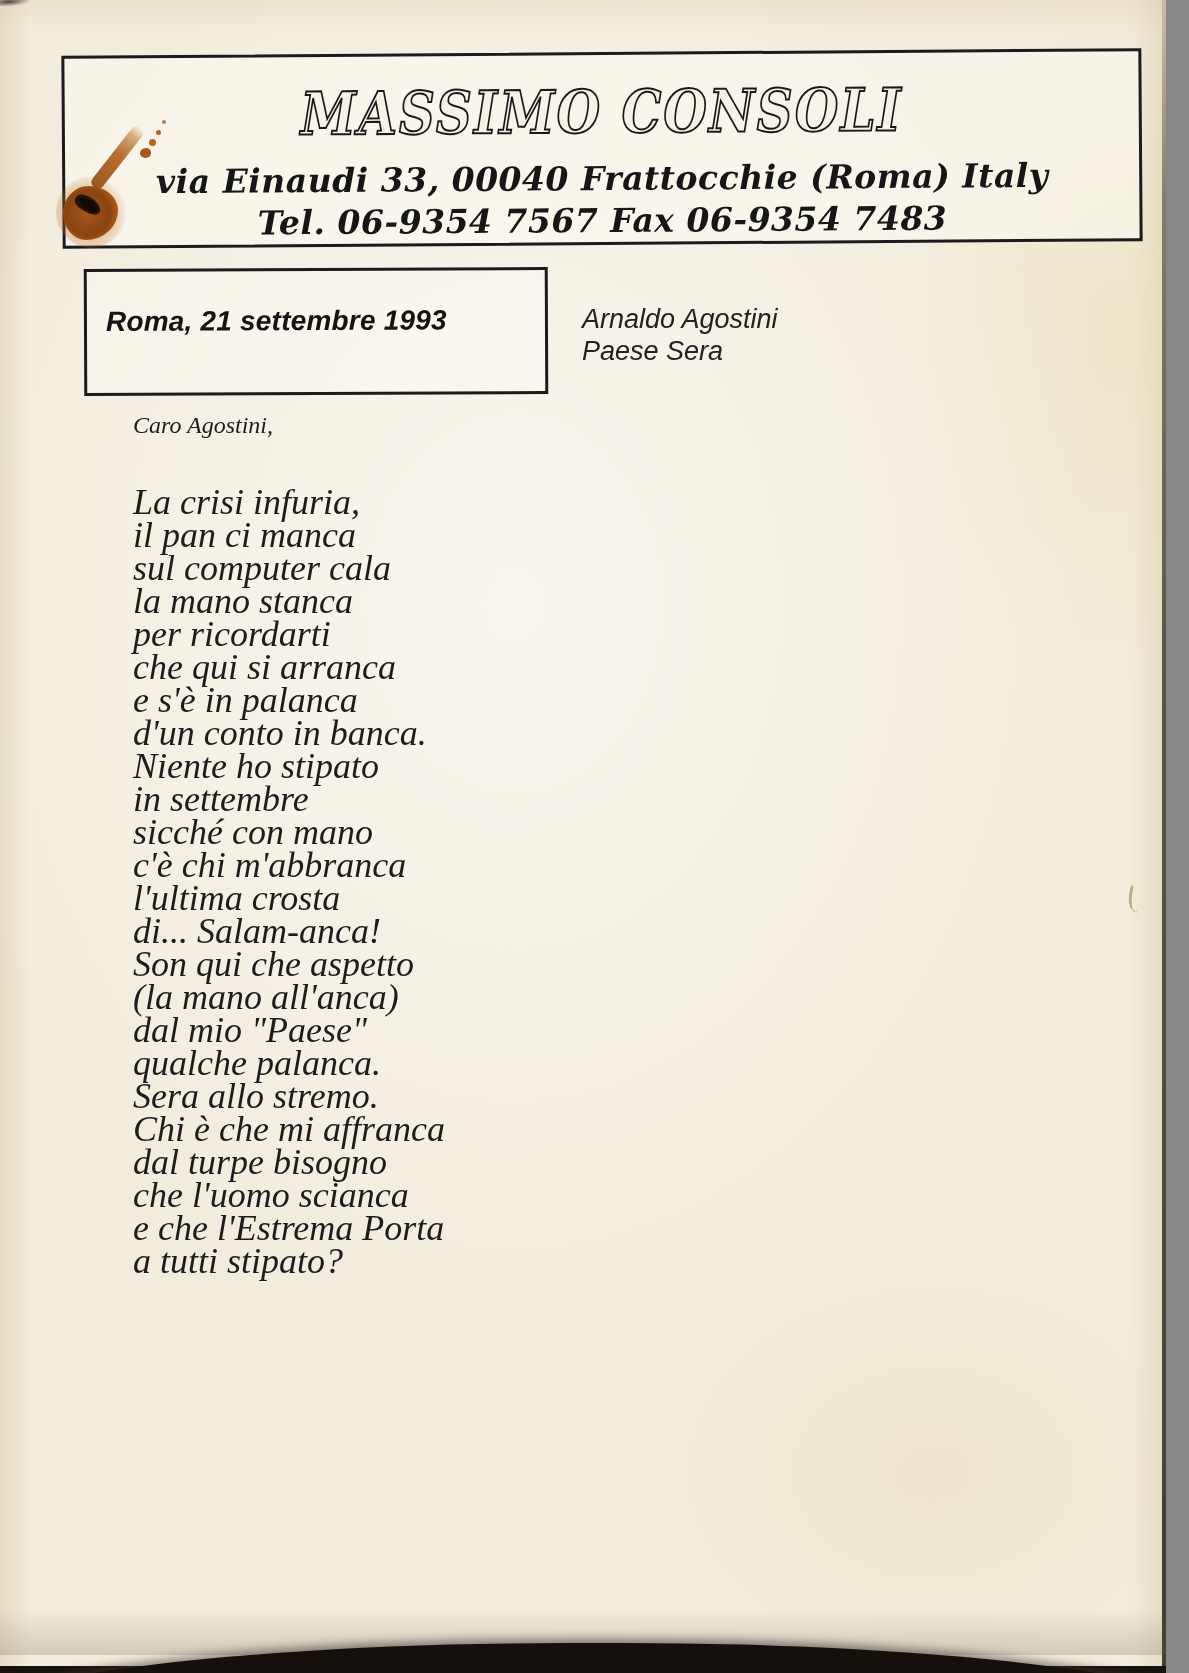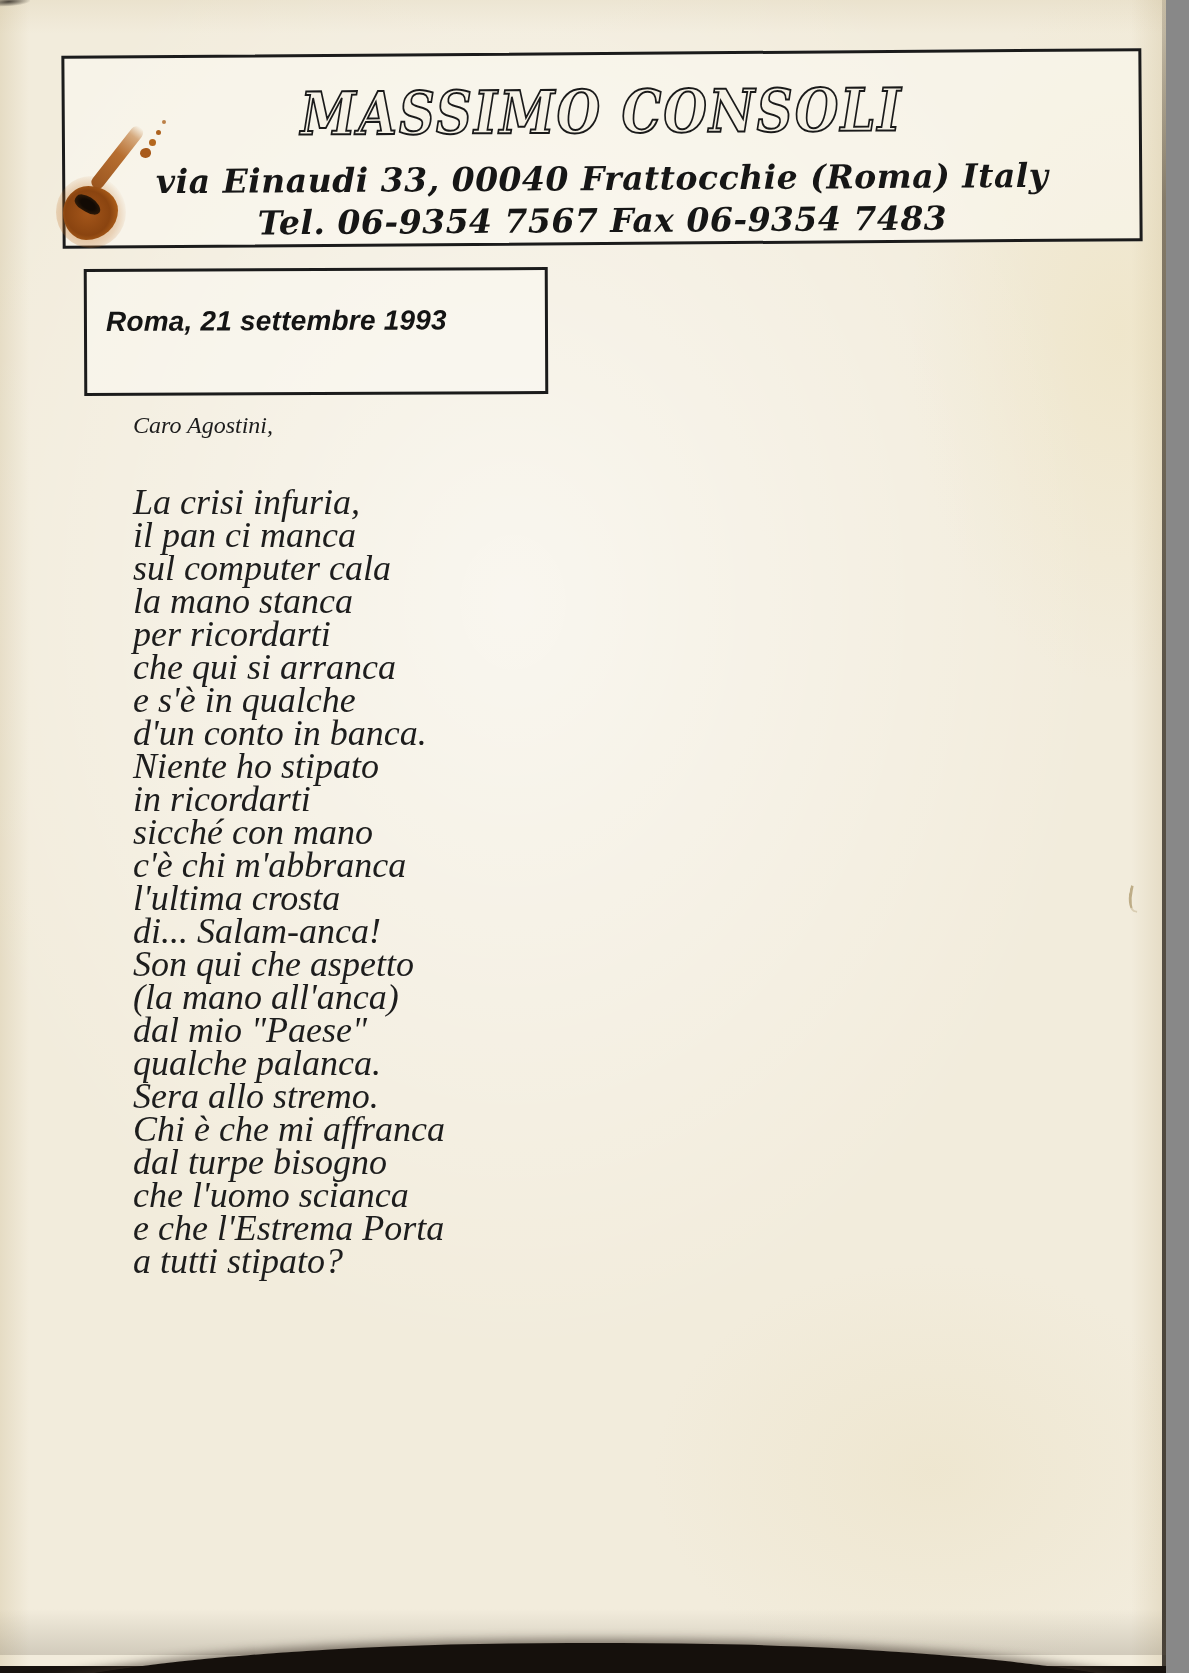--- a/index.html
+++ b/index.html
@@ -161,33 +161,37 @@
     <div class="stain-dot1"></div>
     <div class="stain-dot2"></div>
     <div class="stain-dot3"></div>
     <div class="stain-dot4"></div>
   </div>
 
   <div class="date-box">
     <div class="date-text">Roma, 21 settembre 1993</div>
   </div>
 
+  <div class="recipient">
+    <div>Arnaldo Agostini</div>
+    <div>Paese Sera</div>
+  </div>
 
   <div class="salutation">Caro Agostini,</div>
   <div class="poem">
       <div class="poem-line">La crisi infuria,</div>
       <div class="poem-line">il pan ci manca</div>
       <div class="poem-line">sul computer cala</div>
       <div class="poem-line">la mano stanca</div>
       <div class="poem-line">per ricordarti</div>
       <div class="poem-line">che qui si arranca</div>
-      <div class="poem-line">e s'è in qualche</div>
+      <div class="poem-line">e s'è in palanca</div>
       <div class="poem-line">d'un conto in banca.</div>
       <div class="poem-line">Niente ho stipato</div>
-      <div class="poem-line">in ricordarti</div>
+      <div class="poem-line">in settembre</div>
       <div class="poem-line">sicché con mano</div>
       <div class="poem-line">c'è chi m'abbranca</div>
       <div class="poem-line">l'ultima crosta</div>
       <div class="poem-line">di... Salam-anca!</div>
       <div class="poem-line">Son qui che aspetto</div>
       <div class="poem-line">(la mano all'anca)</div>
       <div class="poem-line">dal mio "Paese"</div>
       <div class="poem-line">qualche palanca.</div>
       <div class="poem-line">Sera allo stremo.</div>
       <div class="poem-line">Chi è che mi affranca</div>

